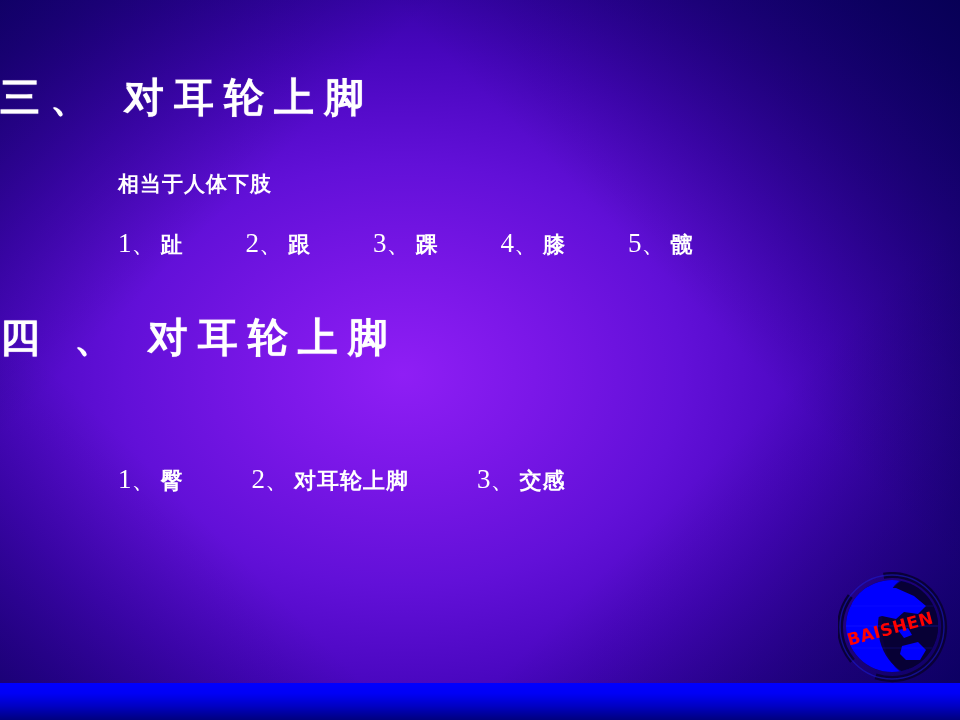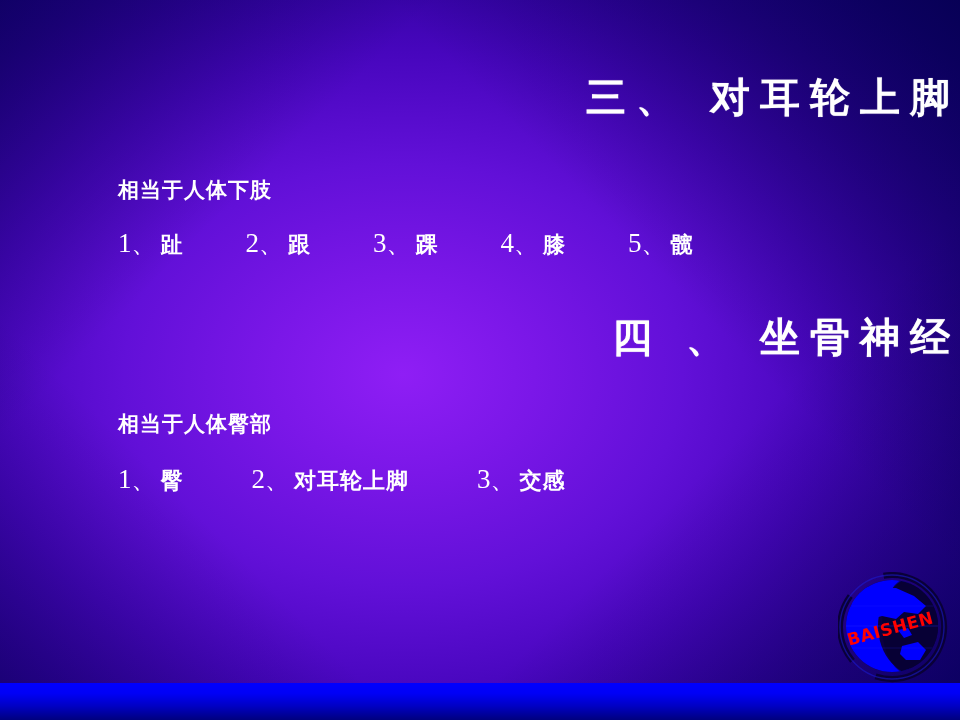--- a/index.html
+++ b/index.html
@@ -36,21 +36,21 @@
       linear-gradient(225deg, rgba(3,0,70,0.72) 0%, rgba(3,0,70,0.0) 34%),
       linear-gradient(45deg,  rgba(3,0,70,0.45) 0%, rgba(3,0,70,0.0) 24%),
       linear-gradient(315deg, rgba(3,0,70,0.60) 0%, rgba(3,0,70,0.0) 30%);
   }
 
   
   .heading {
     position: absolute;
     left: 0;
     width: 100%;
-    text-align: right;
+    text-align: left;
     color: #ffffff;
     font-family: "DejaVu Serif", "Liberation Serif", serif;
     font-weight: bold;
     font-size: 40px;
     letter-spacing: 10px;
     white-space: nowrap;
     text-shadow: 0 0 1px rgba(255,255,255,0.6);
   }
   #heading-1 { top: 70px; }
   #heading-2 { top: 310px; }
@@ -58,21 +58,21 @@
   .subtitle {
     position: absolute;
     left: 118px;
     color: #ffffff;
     font-family: "DejaVu Sans", "Liberation Sans", sans-serif;
     font-weight: bold;
     font-size: 21px;
     letter-spacing: 1px;
     white-space: nowrap;
   }
-  #subtitle-1 { top: 176px; }
+  #subtitle-1 { top: 170px; }
   #subtitle-2 { top: 410px; }
 
   .item-row {
     position: absolute;
     left: 118px;
     display: flex;
     align-items: baseline;
     color: #ffffff;
     white-space: nowrap;
   }
@@ -163,23 +163,22 @@
       <span class="item-sep">、</span>
       <span class="item-label">膝</span>
     </span>
     <span class="item">
       <span class="item-num">5</span>
       <span class="item-sep">、</span>
       <span class="item-label">髋</span>
     </span>
   </div>
 
-  <div class="heading" id="heading-2">四 、 坐骨神经</div>
-
-  <div class="subtitle" id="subtitle-2">相当于人体臀部</div>
+  <div class="heading" id="heading-2">四 、 对耳轮上脚</div>
+
 
   <div class="item-row" id="items-2">
     <span class="item">
       <span class="item-num">1</span>
       <span class="item-sep">、</span>
       <span class="item-label">臀</span>
     </span>
     <span class="item">
       <span class="item-num">2</span>
       <span class="item-sep">、</span>

